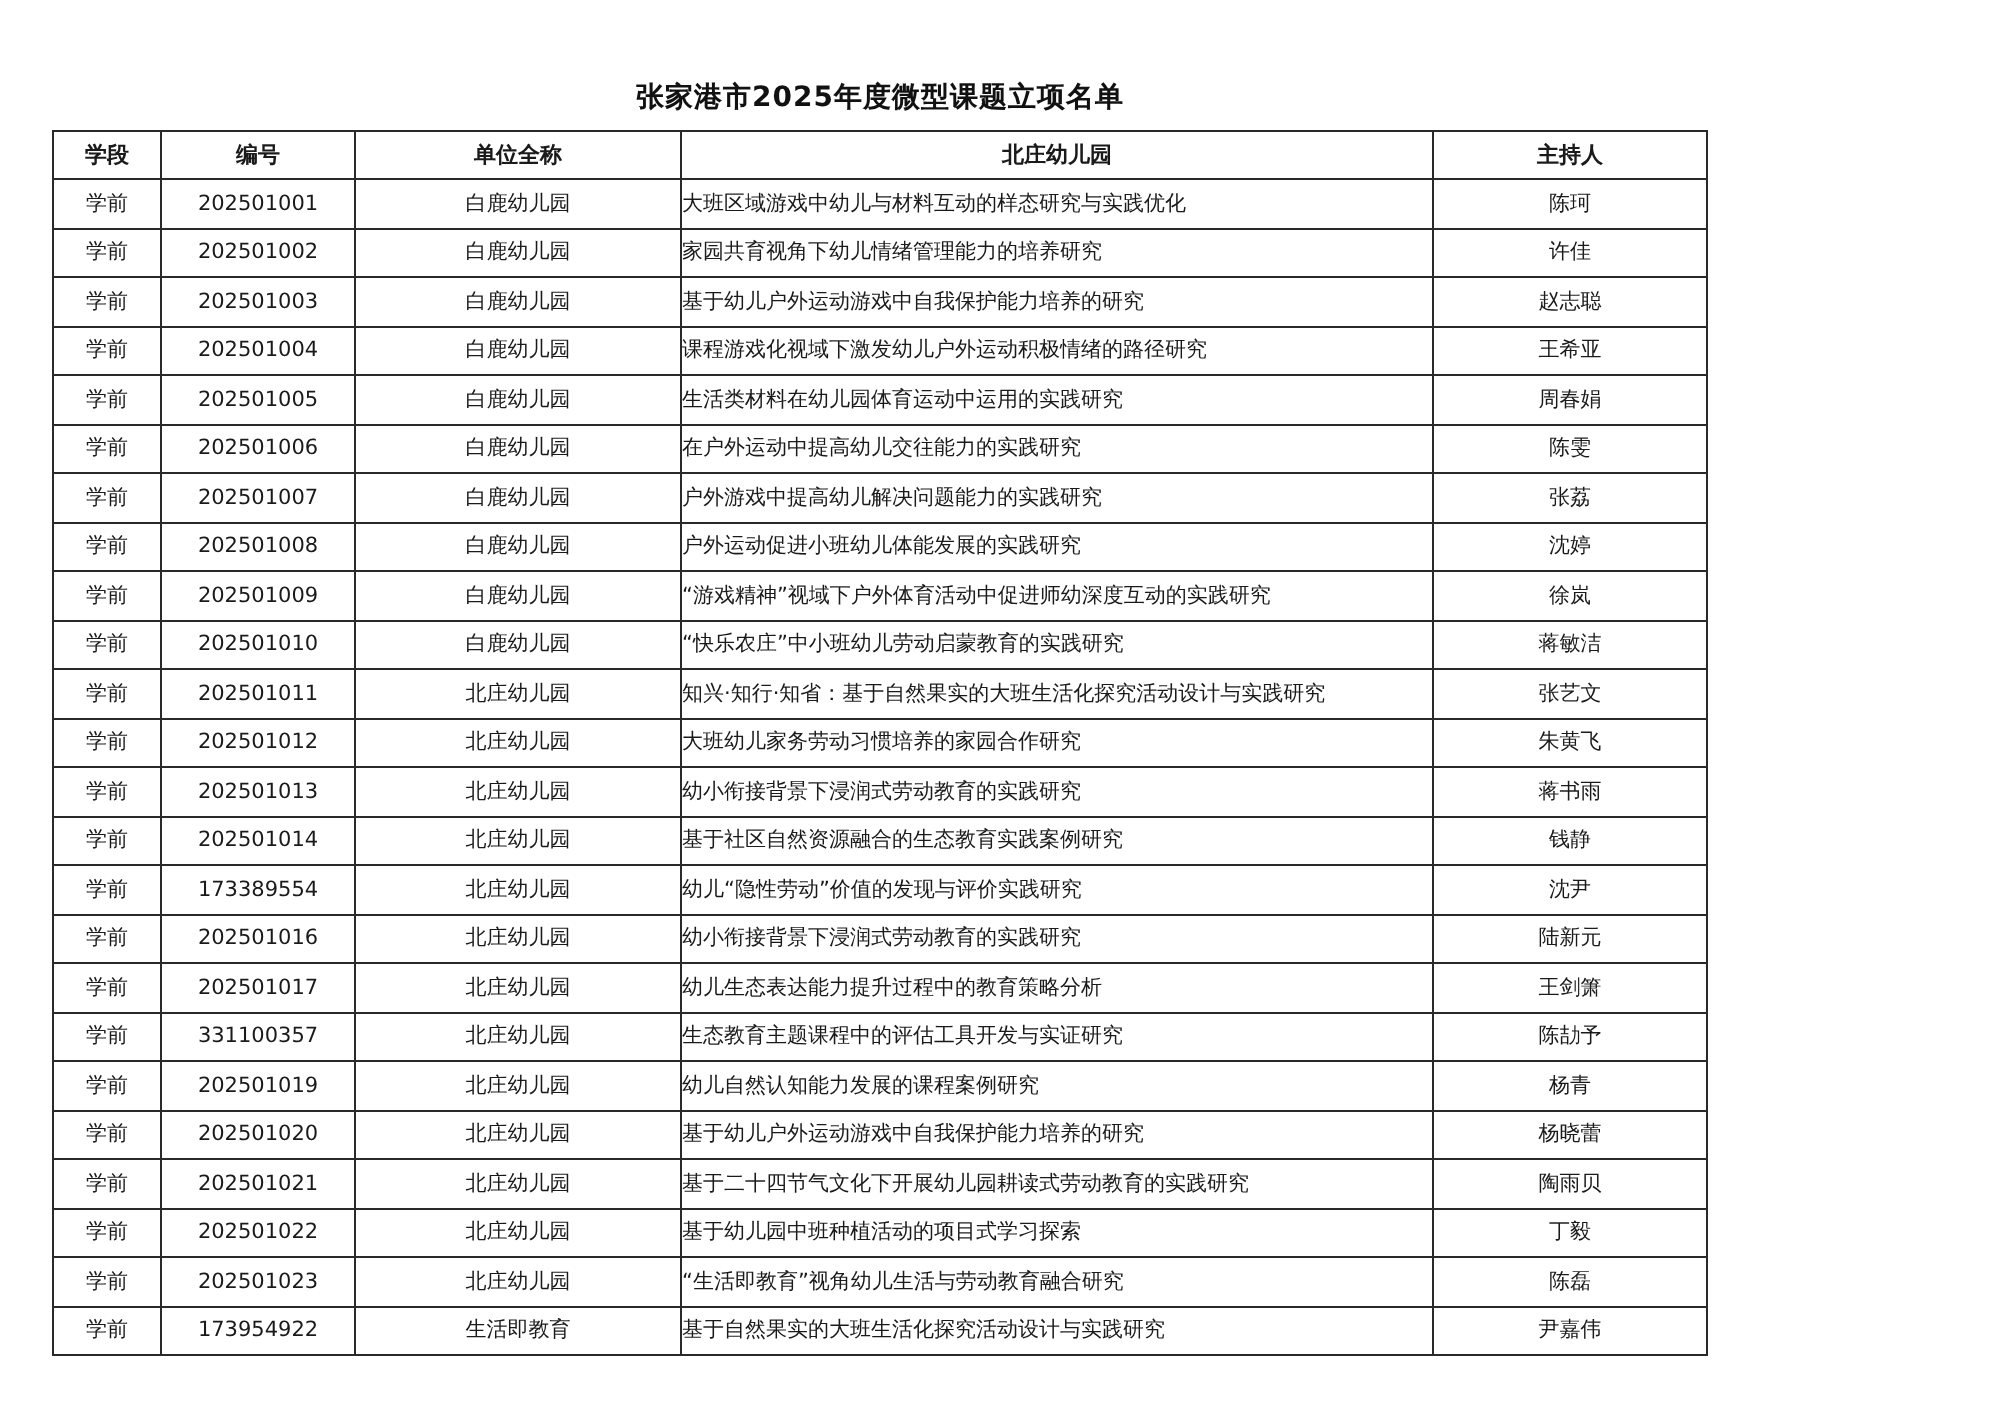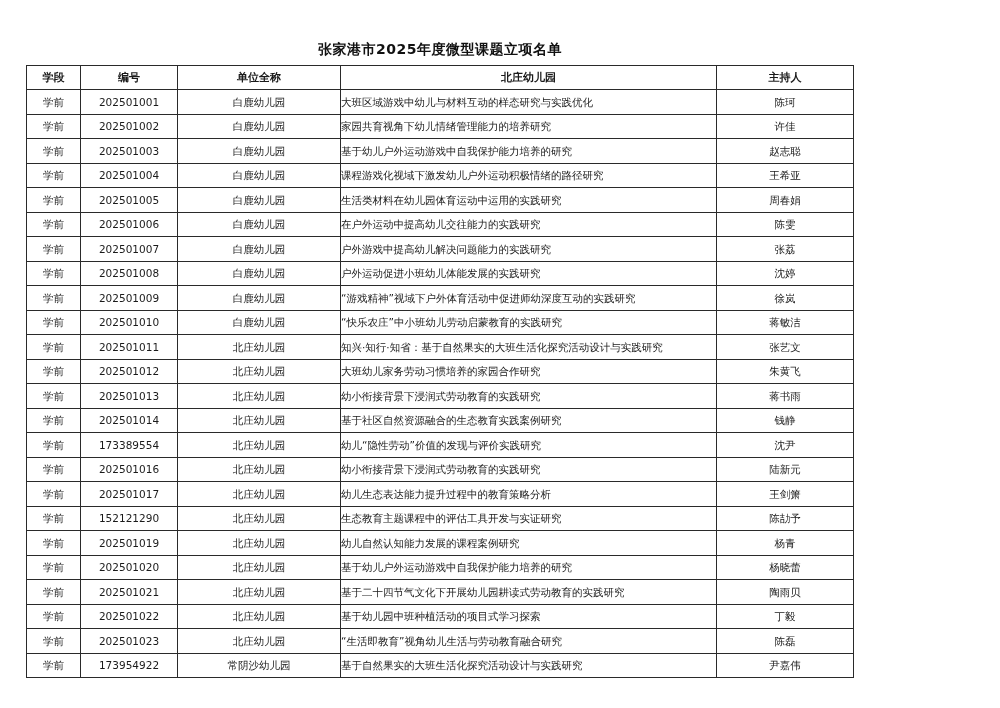--- a/index.html
+++ b/index.html
@@ -195,21 +195,21 @@
       </tr>
       <tr>
         <td class="c">学前</td>
         <td class="c">202501017</td>
         <td class="c">北庄幼儿园</td>
         <td class="l">幼儿生态表达能力提升过程中的教育策略分析</td>
         <td class="c">王剑箫</td>
       </tr>
       <tr>
         <td class="c">学前</td>
-        <td class="c">152121290</td>
+        <td class="c">331100357</td>
         <td class="c">北庄幼儿园</td>
         <td class="l">生态教育主题课程中的评估工具开发与实证研究</td>
         <td class="c">陈劼予</td>
       </tr>
       <tr>
         <td class="c">学前</td>
         <td class="c">202501019</td>
         <td class="c">北庄幼儿园</td>
         <td class="l">幼儿自然认知能力发展的课程案例研究</td>
         <td class="c">杨青</td>
@@ -238,18 +238,18 @@
       <tr>
         <td class="c">学前</td>
         <td class="c">202501023</td>
         <td class="c">北庄幼儿园</td>
         <td class="l">“生活即教育”视角幼儿生活与劳动教育融合研究</td>
         <td class="c">陈磊</td>
       </tr>
       <tr>
         <td class="c">学前</td>
         <td class="c">173954922</td>
-        <td class="c">常阴沙幼儿园</td>
+        <td class="c">生活即教育</td>
         <td class="l">基于自然果实的大班生活化探究活动设计与实践研究</td>
         <td class="c">尹嘉伟</td>
       </tr>
     </tbody>
 </table>
 
 </body></html>

